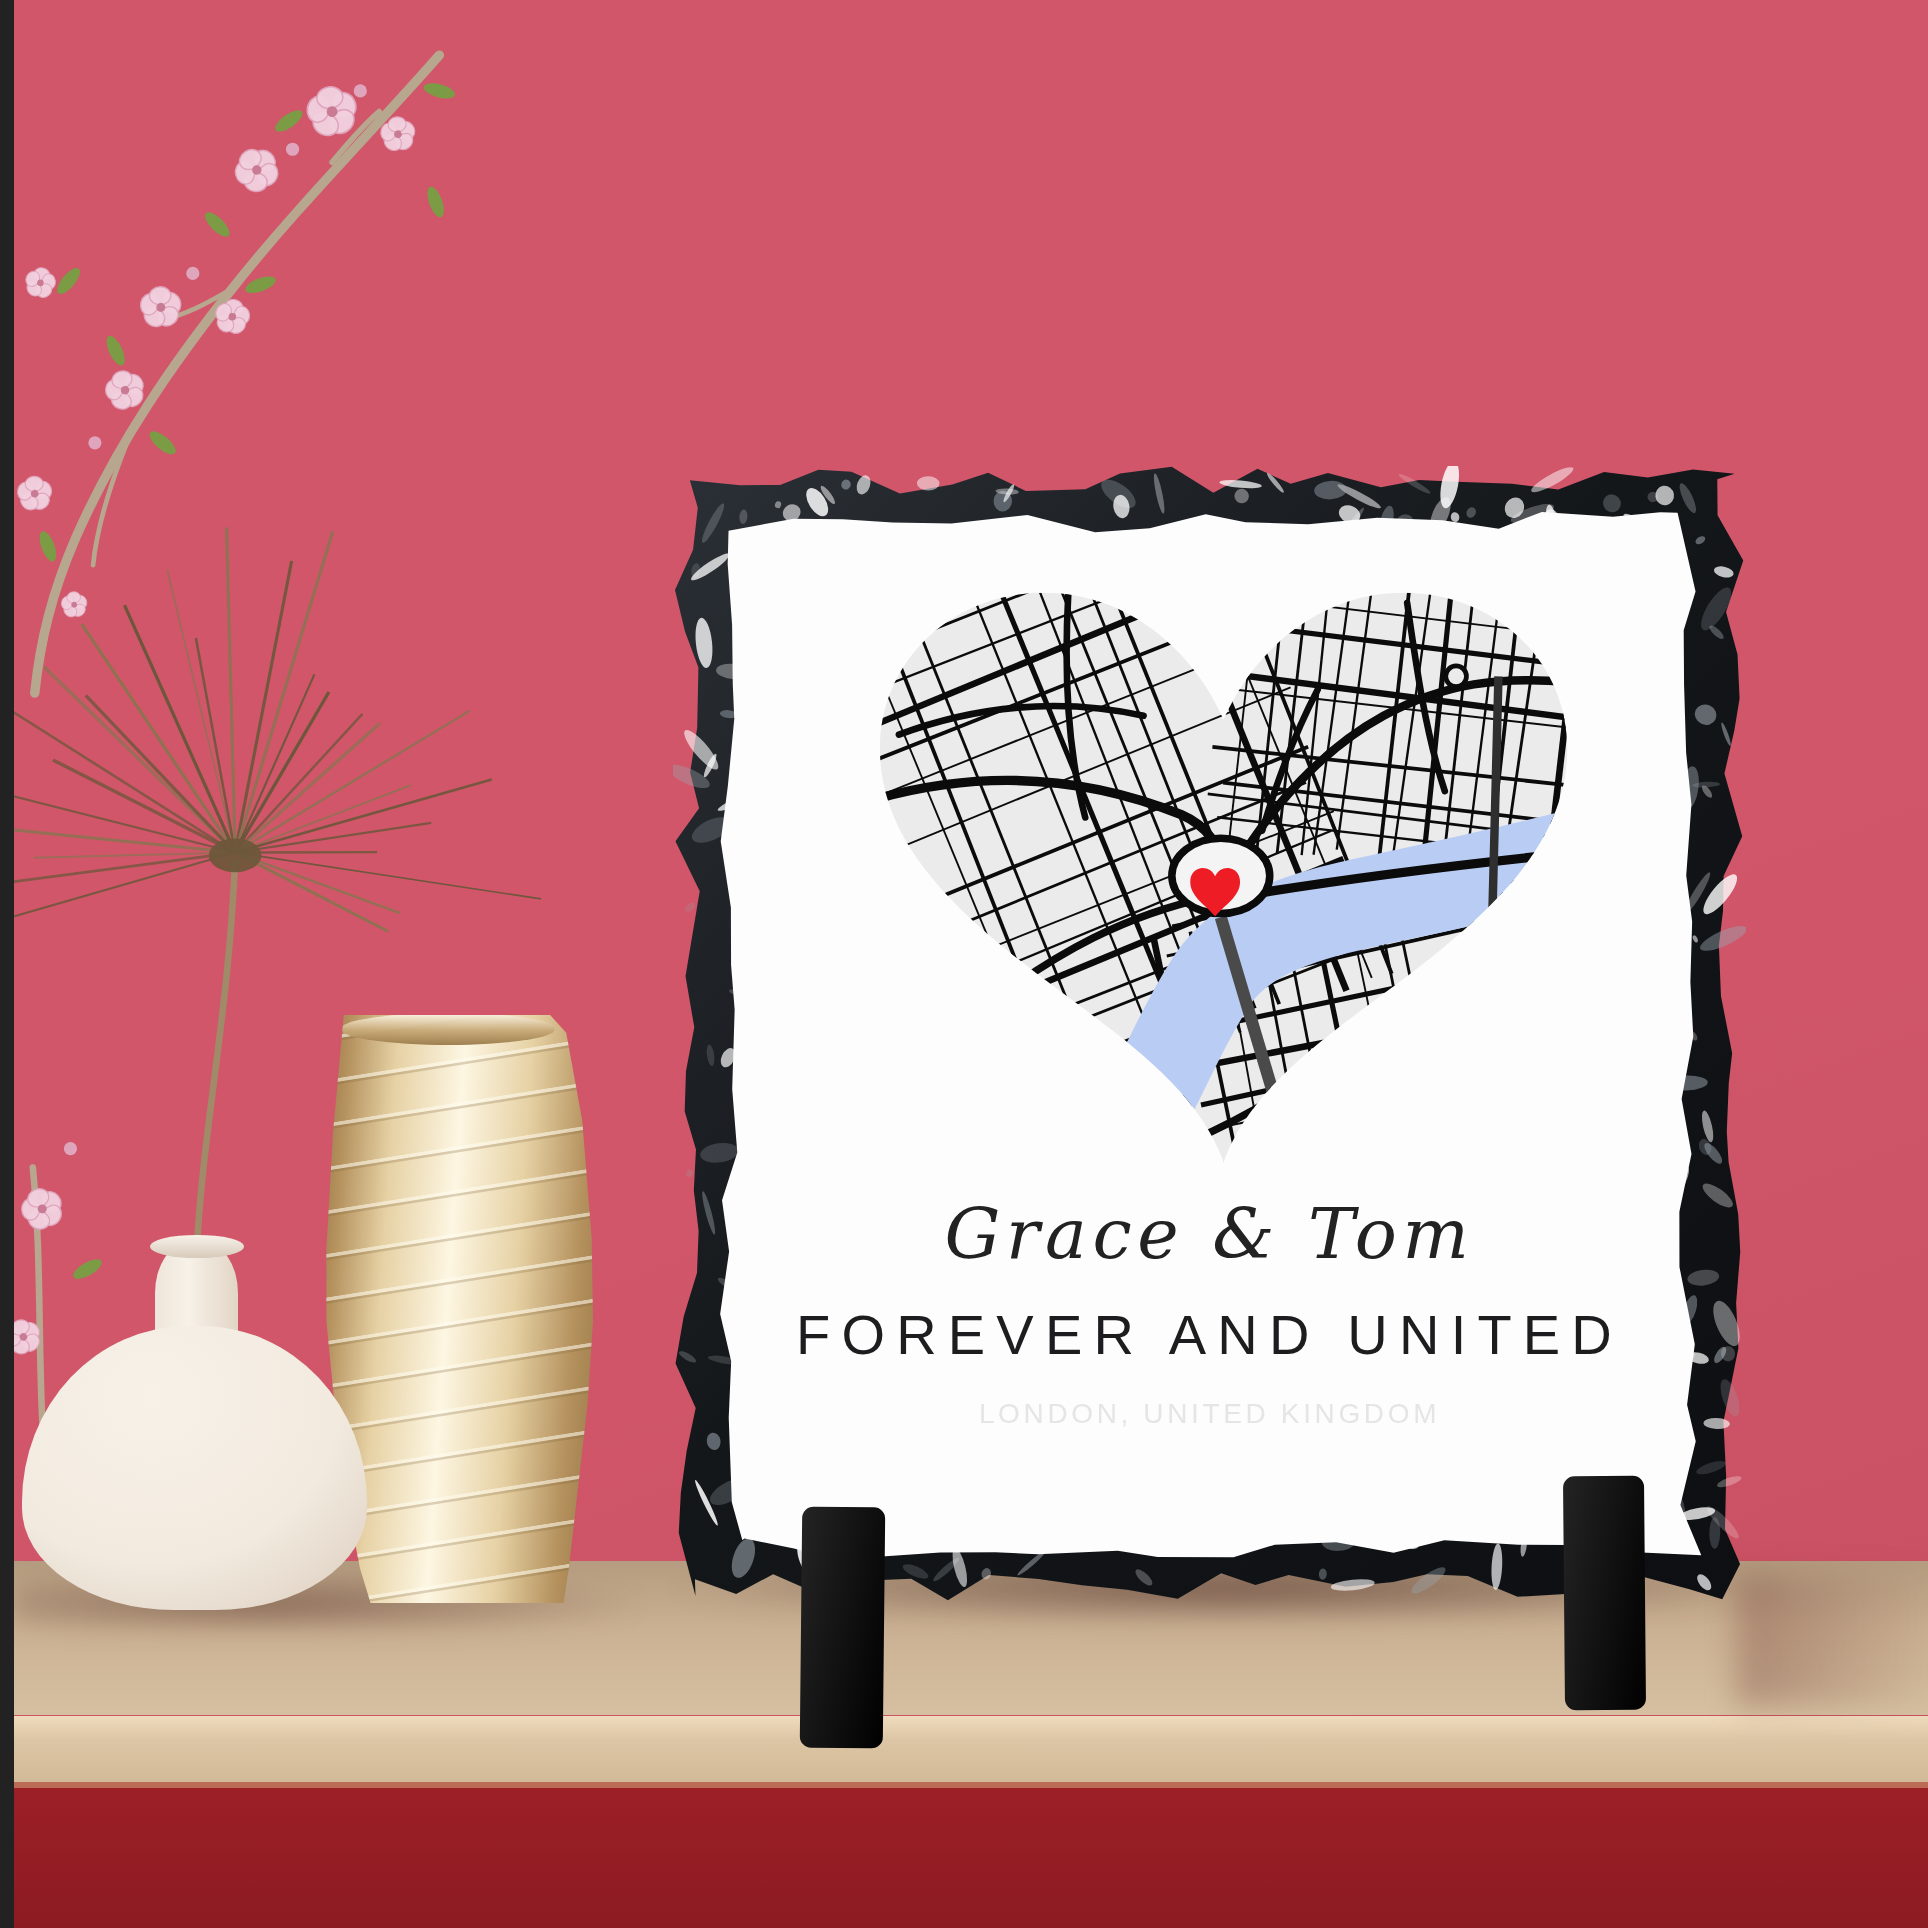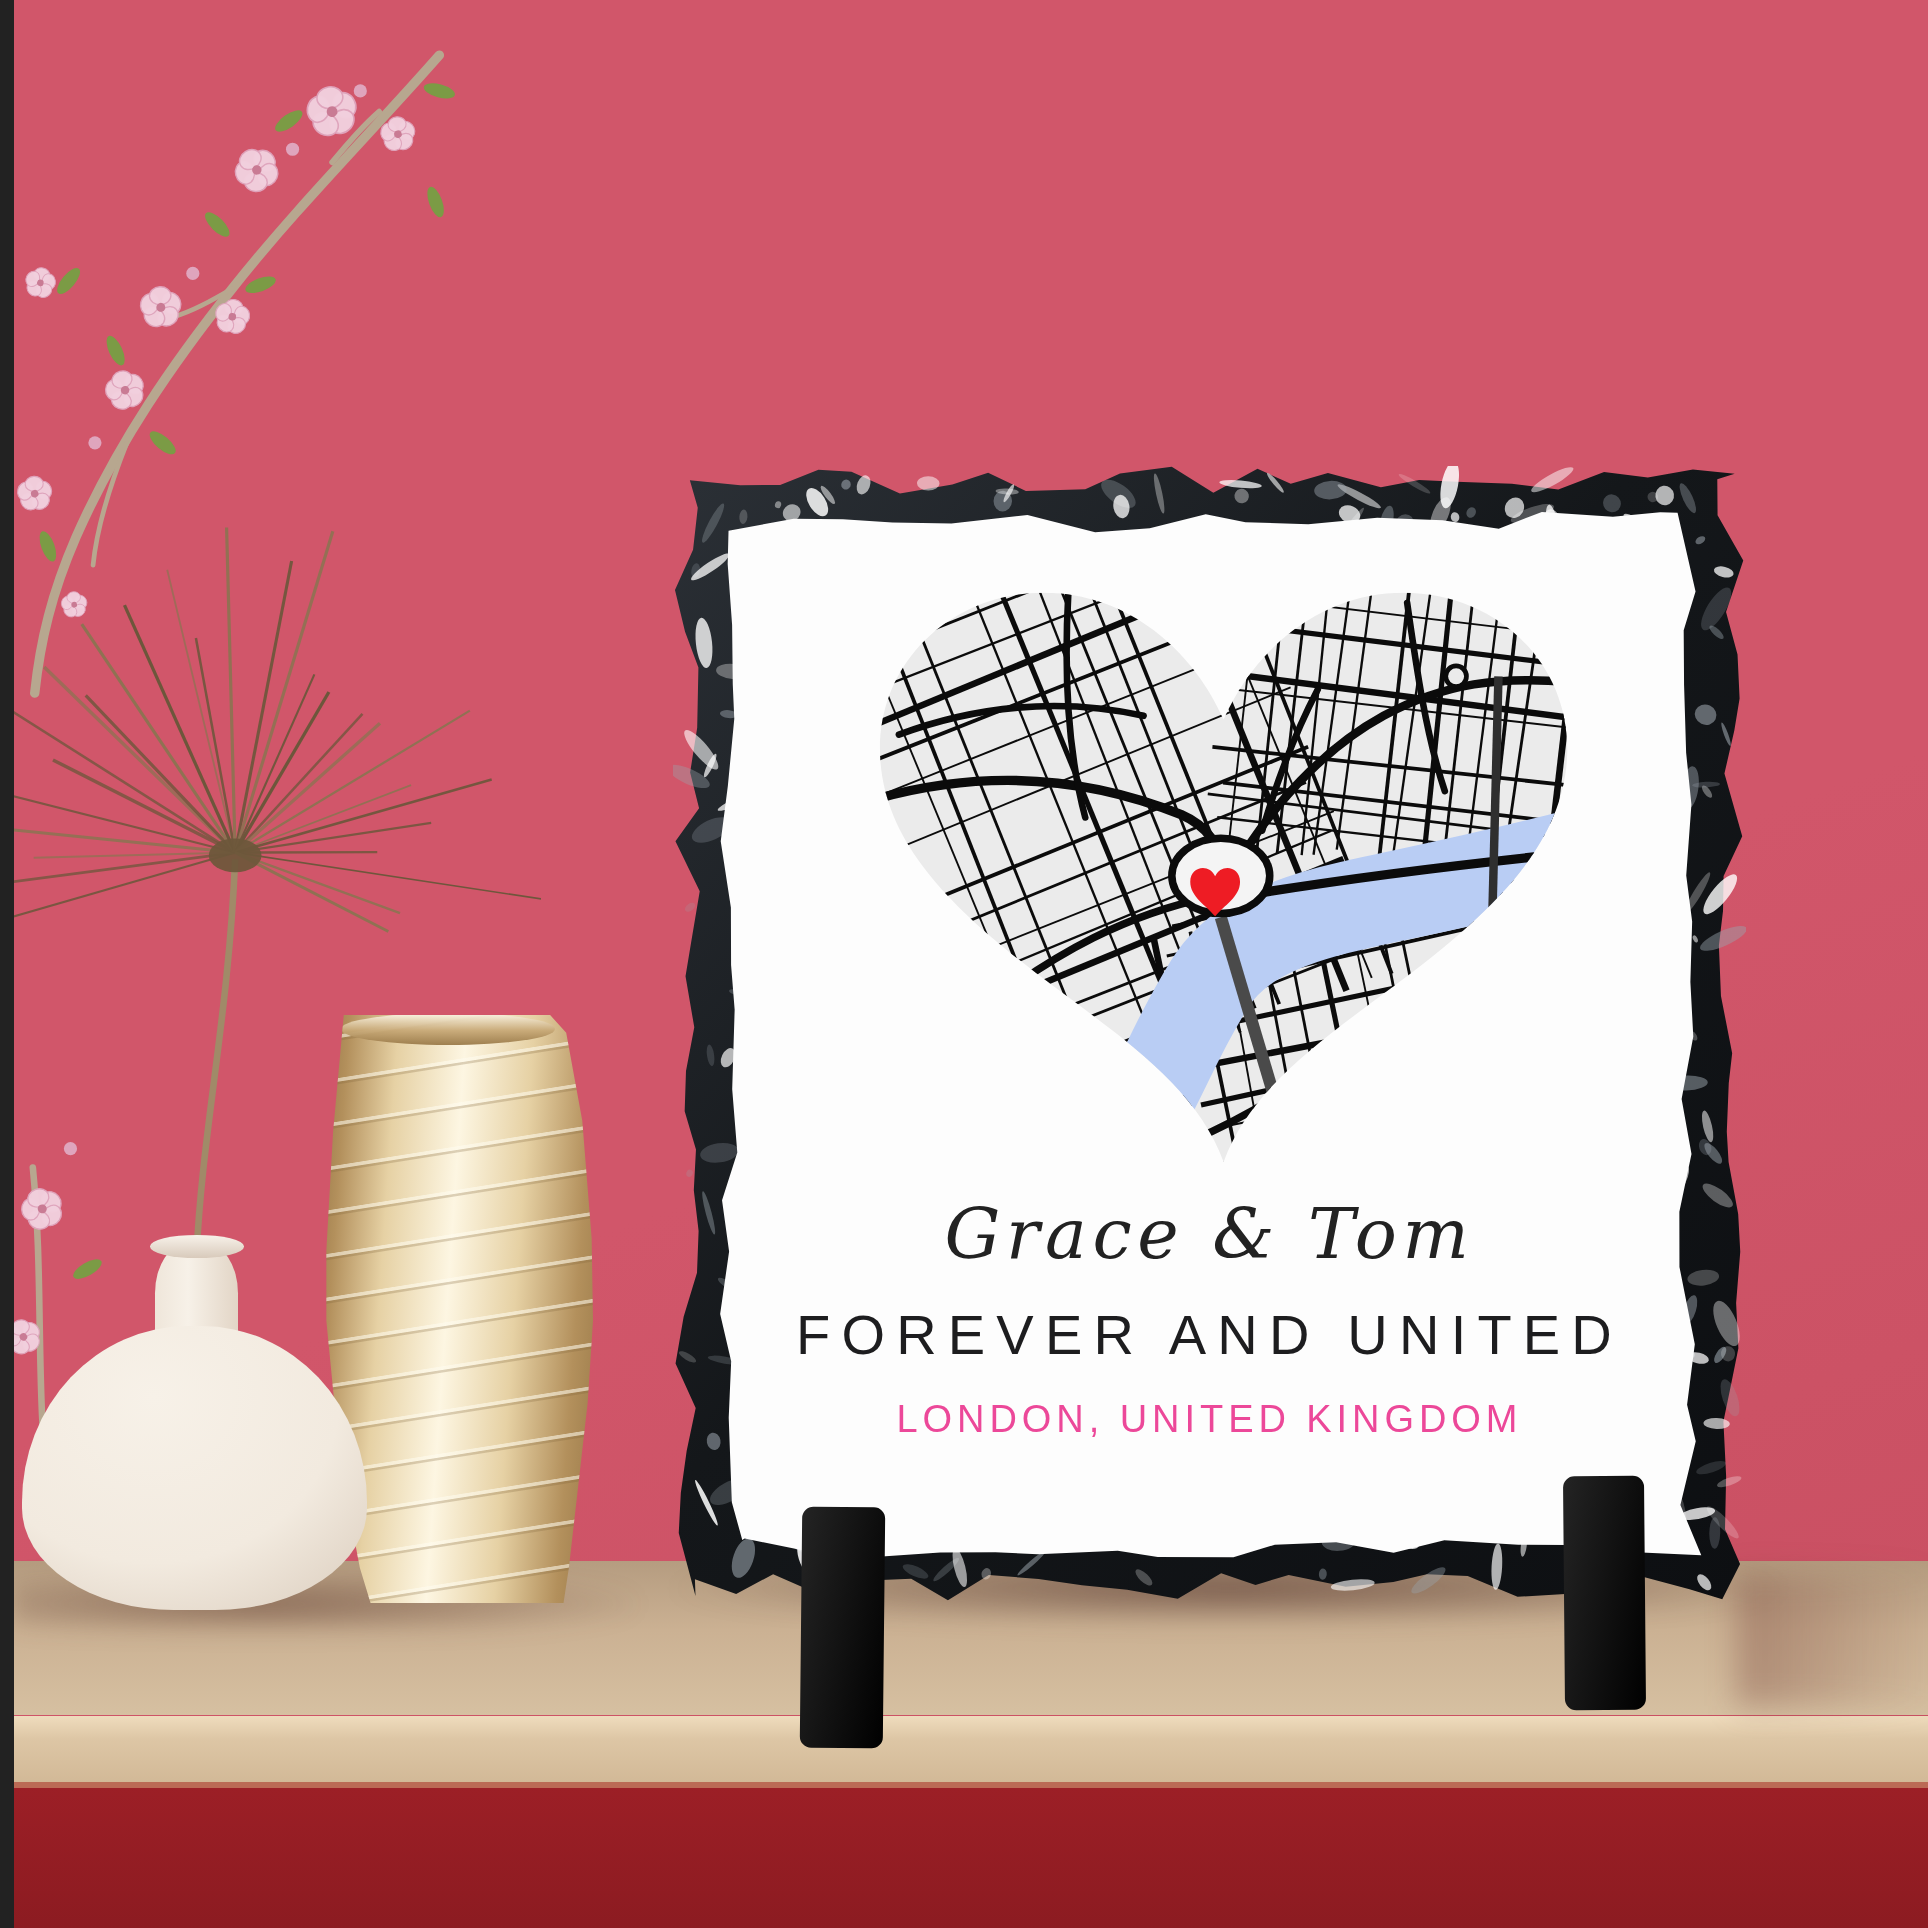--- a/index.html
+++ b/index.html
@@ -39,21 +39,21 @@
     background:linear-gradient(180deg,#f8f2ea,#d8cabb);}
   #vase-white-body{position:absolute;left:7.5px;top:1326px;width:345px;height:284px;
     border-radius:48% 48% 44% 44%/62% 62% 36% 36%;
     background:radial-gradient(120% 130% at 38% 25%,#f7f1e8 0%,var(--vase_white) 45%,#ded1c2 72%,var(--vase_white_shade) 100%);}
   
   #tile-wrap{position:absolute;left:659px;top:466px;width:1073px;height:1135px;}
   .tile-text{position:absolute;text-align:center;color:var(--text_dark);white-space:nowrap;}
   #names-line{left:0;top:727px;width:1073px;font-family:"DejaVu Serif",serif;font-style:italic;
     font-size:70px;letter-spacing:5.6px;color:#222;}
   #headline-line{left:0;top:836px;width:1073px;font-size:56px;font-weight:500;letter-spacing:.2em;}
-  #location-line{left:0;top:932px;width:1073px;font-size:38px;font-weight:500;letter-spacing:.13em;color:#ec4899;}
+  #location-line{left:0;top:932px;width:1073px;font-size:28px;font-weight:500;letter-spacing:.13em;color:#e5e5e5;}
   
   .foot{position:absolute;background:linear-gradient(100deg,#242424 0%,var(--foot) 45%,#000 100%);border-radius:11.3px;}
   #foot-left{left:787px;top:1507px;width:83px;height:241px;transform:rotate(.6deg);}
   #foot-right{left:1550px;top:1476px;width:81px;height:234px;transform:rotate(-.5deg);}
   
   #branch-svg{position:absolute;left:0;top:0;width:527px;height:1695px;}
   #frond-svg{position:absolute;left:0;top:490px;width:527px;height:791px;}
   svg{display:block;}
 </style>
 </head>

